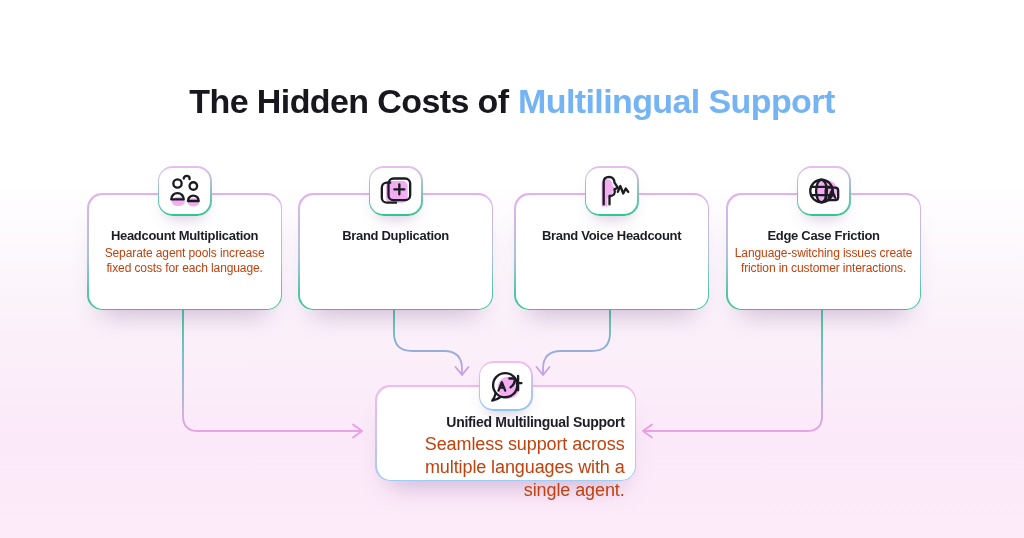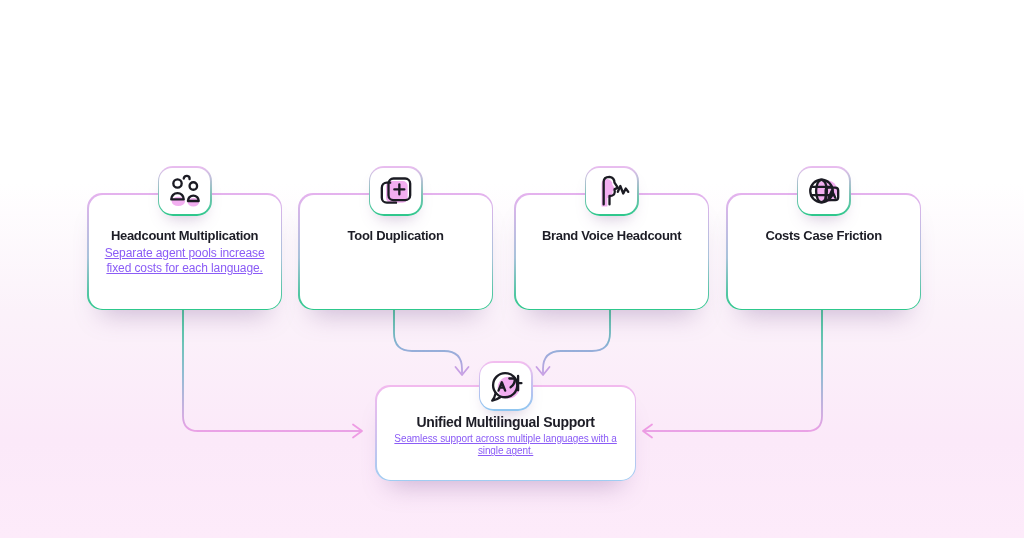--- a/index.html
+++ b/index.html
@@ -24,48 +24,51 @@
     width:100%;height:100%;border-radius:14px;background:#ffffff;
     box-sizing:border-box;text-align:center;
   }
   .topcard{top:193px;width:192px;height:114px;}
   .topcard .inner{padding:33px 7px 0;}
   .c1{left:87px;} .c2{left:298px;} .c3{left:514px;} .c4{left:726px;}
   .centercard{
     top:385px;left:375px;width:258px;height:93px;
     background:linear-gradient(180deg,#f2baee 0%,#cfc1ee 55%,#9fcdf2 100%);
   }
-  .centercard .inner{padding:27px 10px 0;}
+  .centercard .inner{padding:27px 10px 0;text-align:right;}
   .badge{
     position:absolute;left:50%;transform:translateX(-50%);top:-27px;
     width:54px;height:50px;border-radius:15px;padding:1.6px;box-sizing:border-box;
     background:linear-gradient(180deg,#ecbdf1 0%,#2cc88b 100%);
     box-shadow:0 10px 16px -8px rgba(130,85,150,0.35);
   }
   .centercard .badge{top:-24px;background:linear-gradient(180deg,#f4bdef 0%,#8ec6f0 100%);}
   .badge .badge-inner{
     width:100%;height:100%;border-radius:13px;background:#fff;
     display:flex;align-items:center;justify-content:center;
   }
   .badge svg{width:40px;height:40px;}
   .card-heading{
     font-size:13px;font-weight:700;color:#1d1d26;letter-spacing:-0.3px;
     white-space:nowrap;margin-bottom:3px;
   }
-  .card-body{font-size:12px;line-height:1.29;color:#8b5cf6;letter-spacing:-0.1px;text-decoration:underline;}
+  .card-body{font-size:12px;line-height:1.29;color:#c2410c;letter-spacing:-0.1px;}
   .centercard .card-heading{font-size:14px;}
-  .centercard .card-body{font-size:10px;}
+  .centercard .card-body{font-size:18px;}
   .connectors{position:absolute;top:0;left:0;width:1024px;height:538px;pointer-events:none;}
   .ic{stroke:#1b1b23;stroke-width:2.8;fill:none;stroke-linecap:round;stroke-linejoin:round;}
 </style>
 </head>
 <body>
 
 <div class="canvas">
 
+  <div class="title">
+    <span>The Hidden Costs of</span><span class="hl">Multilingual Support</span>
+  </div>
 
   <svg class="connectors" viewBox="0 0 1024 538">
     <defs>
       <linearGradient id="gSide" gradientUnits="userSpaceOnUse" x1="0" y1="306" x2="0" y2="431">
         <stop offset="0" stop-color="#2cc88b"></stop>
         <stop offset="0.55" stop-color="#86b6cf"></stop>
         <stop offset="1" stop-color="#eaa2e6"></stop>
       </linearGradient>
       <linearGradient id="gMid" gradientUnits="userSpaceOnUse" x1="0" y1="306" x2="0" y2="377">
         <stop offset="0" stop-color="#2cc88b"></stop>
@@ -110,21 +113,21 @@
       <div class="badge-inner">
         <svg viewBox="0 0 48 48">
           <rect x="12" y="12" width="26" height="26" rx="6" fill="#f2aef0"></rect>
           <path class="ic" d="M17 14 h-4 a6 6 0 0 0 -6 6 v12 a6 6 0 0 0 6 6 h11"></path>
           <rect class="ic" x="15" y="9" width="26" height="26" rx="6"></rect>
           <path class="ic" d="M28 16 v12 M22 22 h12"></path>
         </svg>
       </div>
     </div>
     <div class="inner">
-      <div class="card-heading">Tool Duplication</div>
+      <div class="card-heading">Brand Duplication</div>
     </div>
   </div>
 
   <div class="gcard topcard c3">
     <div class="badge">
       <div class="badge-inner">
         <svg viewBox="0 0 48 48">
           <path d="M14 40 L14 13 Q14 7 21 7 Q27 8 27 14 L31 20 L27 22 Q29 30 21 30 L21 40 Z" fill="#f2aef0" transform="translate(-2.5,2.5)"></path>
           <path class="ic" d="M14 40 L14 13 Q14 7 21 7 Q27 8 27 14 L31 20 L27 22 Q29 30 21 30 L21 40"></path>
           <path class="ic" stroke-width="2.6" d="M31 25 l3 -7 l3.5 9 l3 -6 l3 4"></path>
@@ -143,21 +146,22 @@
           <circle cx="27" cy="24" r="13" fill="#f2aef0"></circle>
           <circle class="ic" cx="21" cy="24" r="13.5"></circle>
           <ellipse class="ic" cx="21" cy="24" rx="6.5" ry="13.5"></ellipse>
           <path class="ic" d="M8.5 19 h25 M8.5 29 h25"></path>
           <rect class="ic" x="26" y="20" width="15" height="15" rx="3.5" fill="#f8d9f5"></rect>
           <path class="ic" stroke-width="2.3" d="M29.5 32 l4 -8.5 4 8.5 M31 29 h5"></path>
         </svg>
       </div>
     </div>
     <div class="inner">
-      <div class="card-heading">Costs Case Friction</div>
+      <div class="card-heading">Edge Case Friction</div>
+      <div class="card-body">Language-switching issues create friction in customer interactions.</div>
     </div>
   </div>
 
   <div class="gcard centercard">
     <div class="badge">
       <div class="badge-inner">
         <svg viewBox="0 0 48 48">
           <circle cx="27" cy="26" r="13" fill="#f2aef0"></circle>
           <circle class="ic" cx="23" cy="23" r="14.5"></circle>
           <path class="ic" d="M11.5 33 q-1.5 6 -4 8.5 q5.5 -1 9.5 -4"></path>

